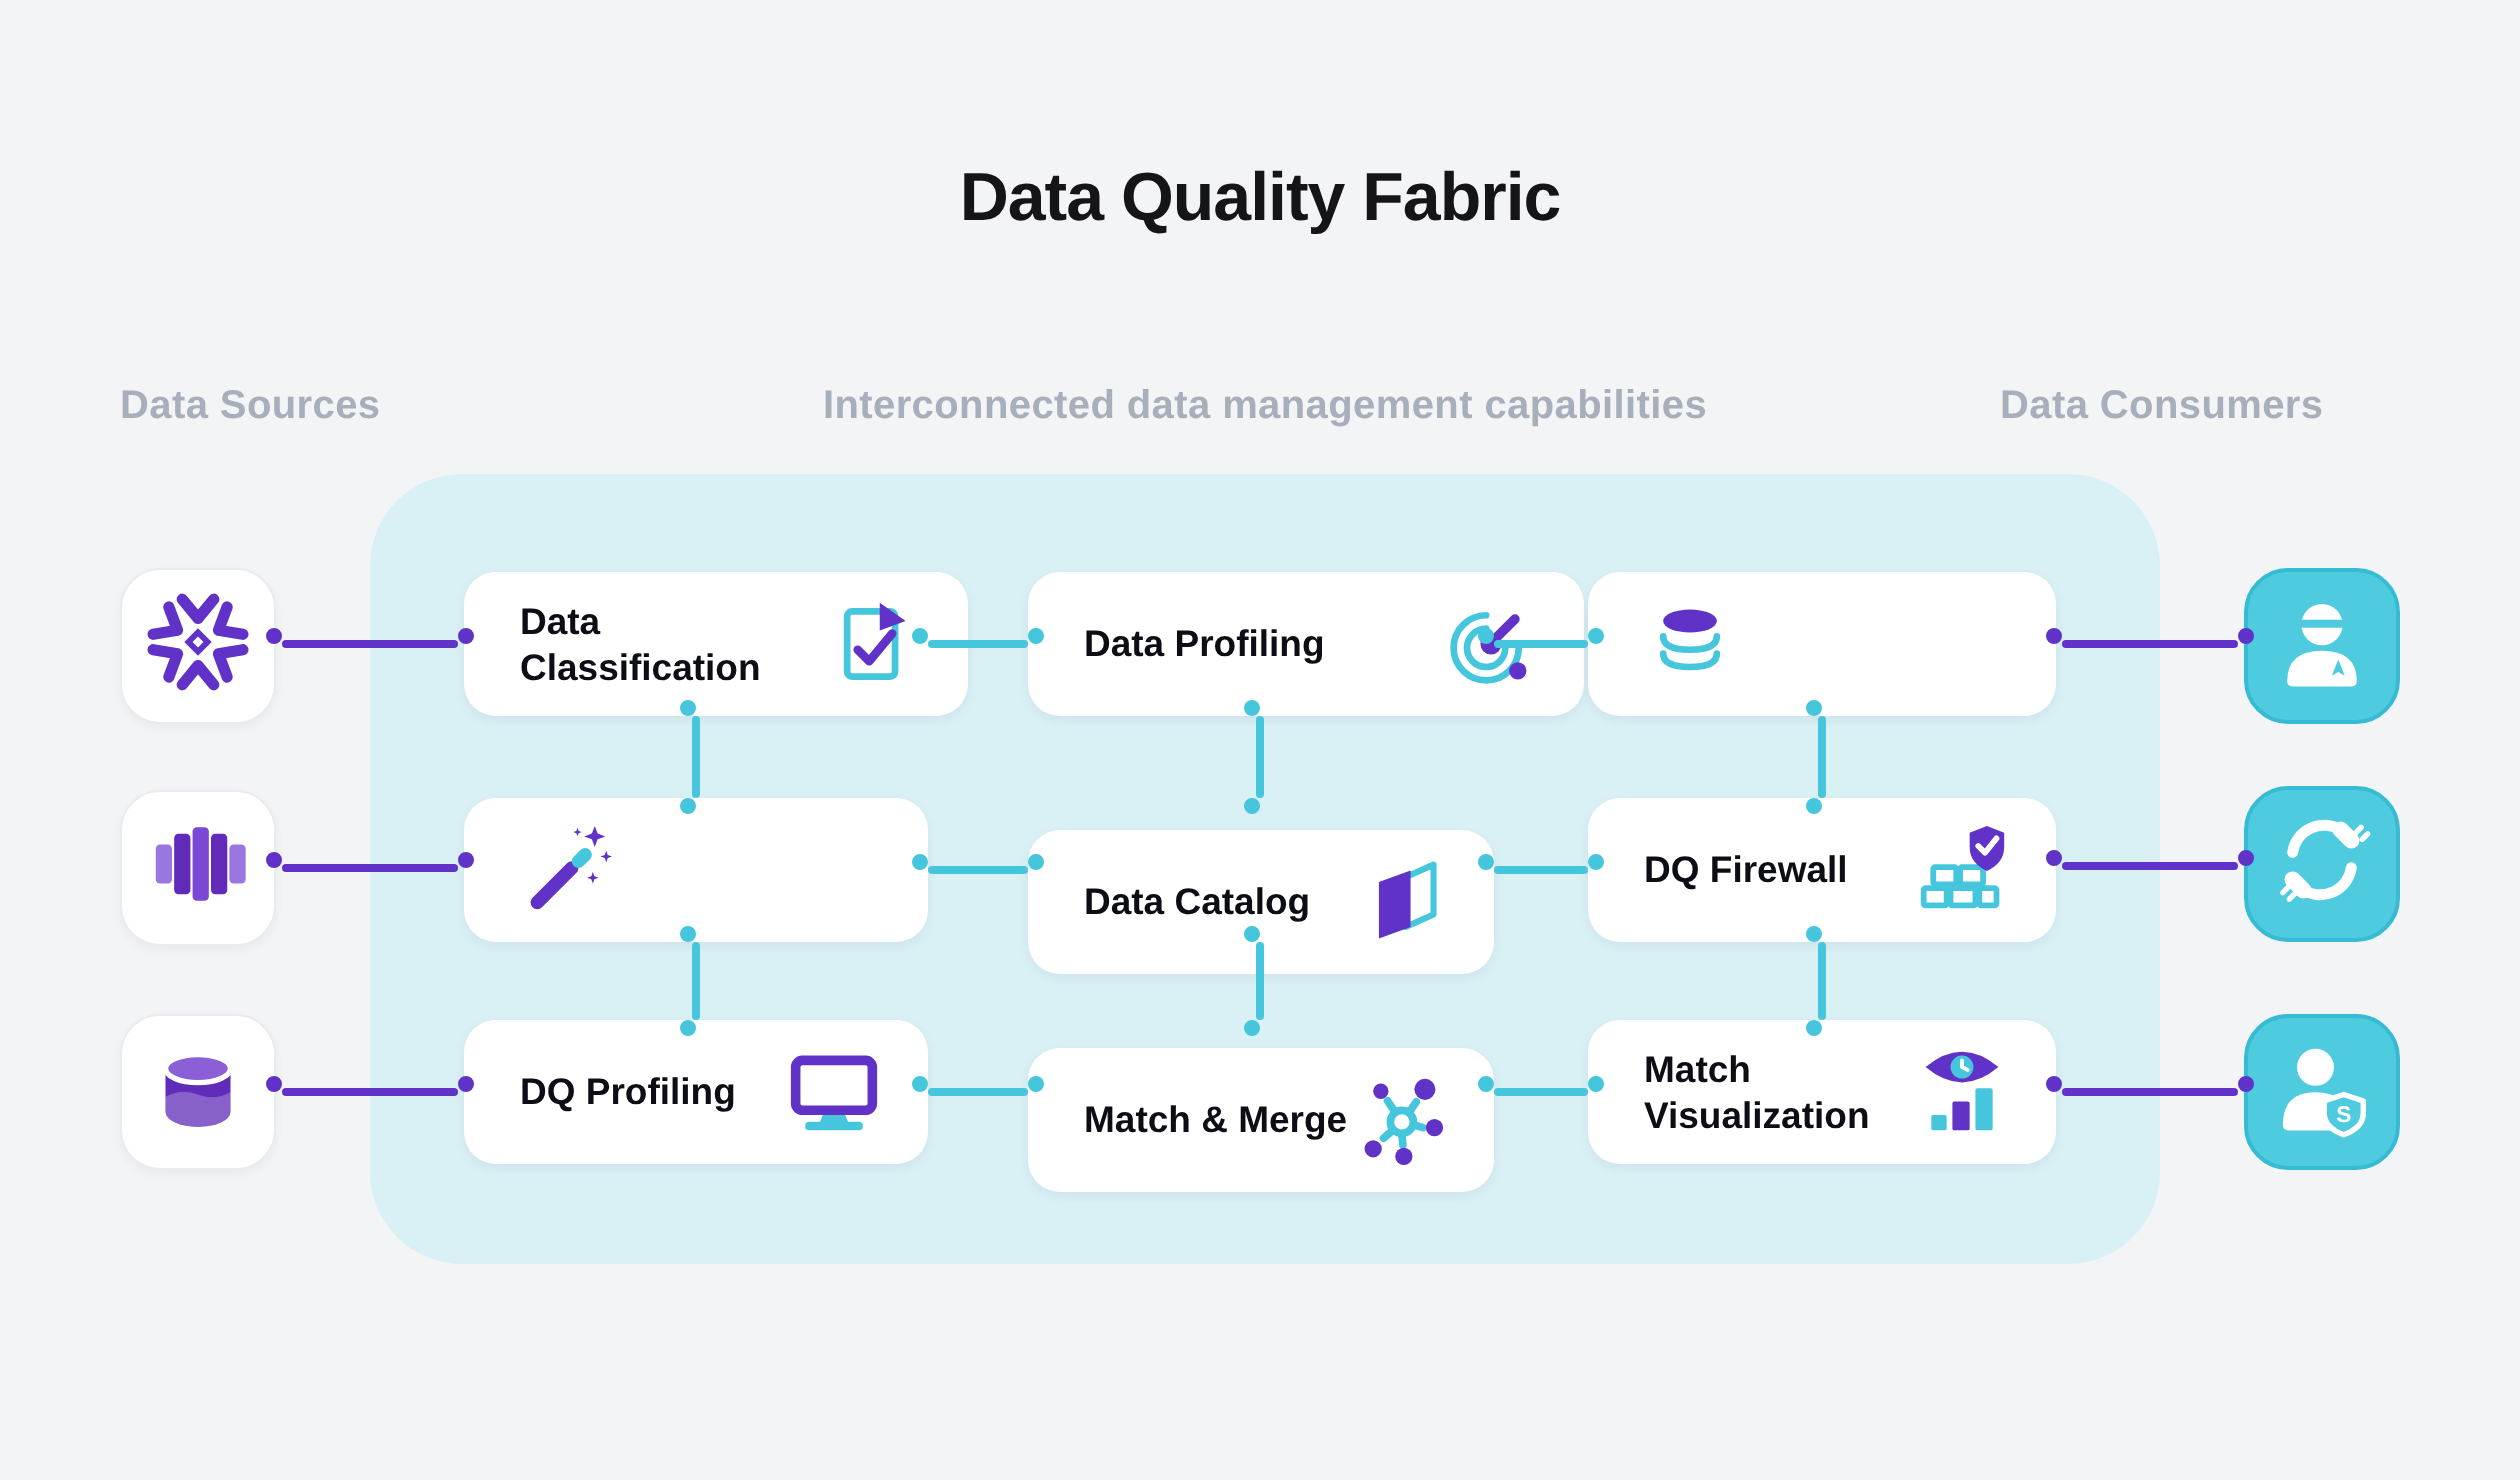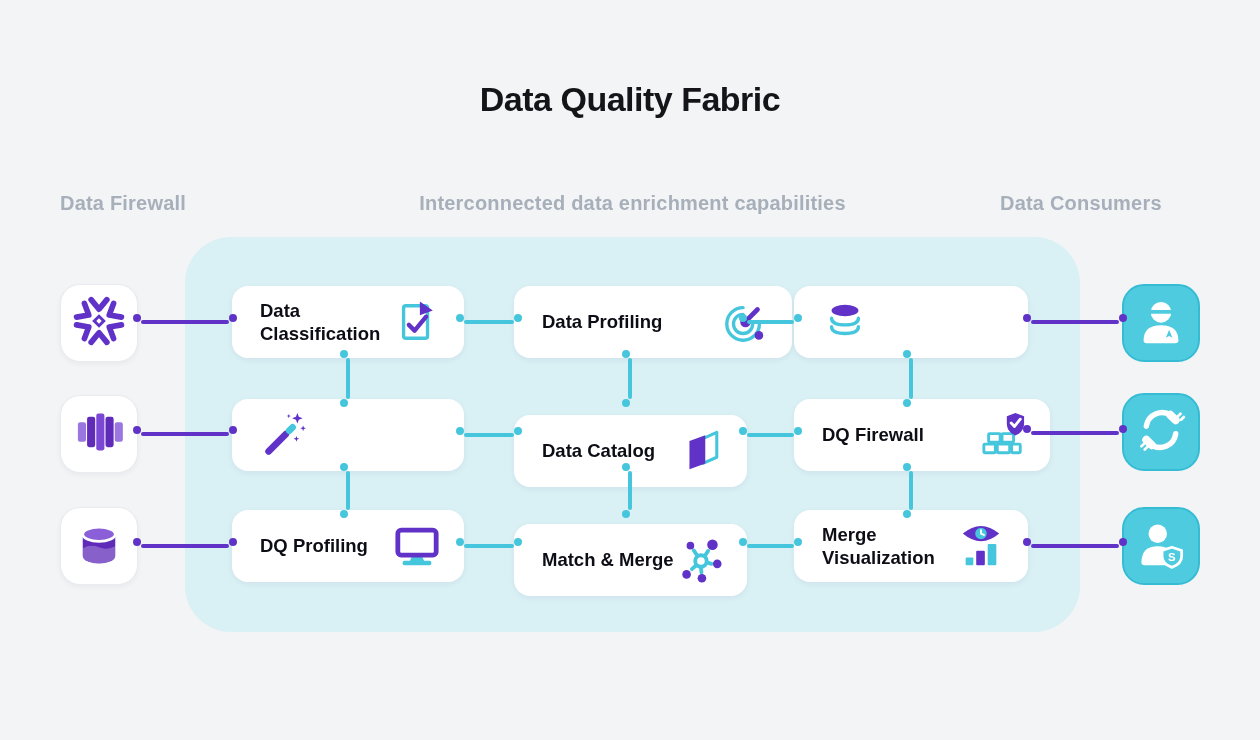--- a/index.html
+++ b/index.html
@@ -48,22 +48,22 @@
   .purple { color:#6032c8; }
   .cyan   { color:#45c6dc; }
 </style>
 </head>
 <body>
 
 <div class="canvas">
 
   <div class="title">Data Quality Fabric</div>
 
-  <div class="col-header hdr-sources">Data Firewall</div>
-  <div class="col-header hdr-caps">Interconnected data enrichment capabilities</div>
+  <div class="col-header hdr-sources">Data Sources</div>
+  <div class="col-header hdr-caps">Interconnected data management capabilities</div>
   <div class="col-header hdr-consumers">Data Consumers</div>
 
   <div class="container"></div>
 
   <div class="src-card" style="top:284px">
     <span>
       <svg viewBox="0 0 48 48" width="54" height="54">
         <g fill="none" stroke="#6032c8" stroke-width="5" stroke-linecap="round" stroke-linejoin="round">
           <path d="M17 5 L24 13.5 L31 5"></path>
           <path d="M17 5 L24 13.5 L31 5" transform="rotate(60 24 24)"></path>
@@ -90,21 +90,21 @@
   <div class="src-card" style="top:507px">
     <span>
       <svg viewBox="0 0 48 48" width="52" height="52">
         <path d="M9 16 L9 35 A15 7 0 0 0 39 35 L39 16 Z" fill="#5f2bb8"></path>
         <path d="M9 28 Q16.5 24 24 27 Q31.5 30 39 26 L39 35 A15 7 0 0 1 9 35 Z" fill="#ffffff" opacity="0.25"></path>
         <ellipse cx="24" cy="15" rx="15" ry="6.5" fill="#8a5fd8" stroke="#ffffff" stroke-width="2.5"></ellipse>
       </svg>
     </span>
   </div>
 
-  <div class="cap-card" style="left:232px;top:286px;width:232px">
+  <div class="cap-card" style="left:232px;top:286px;width:252px">
     <span class="cap-label">Data Classification</span>
     <span class="cap-icon">
       <svg viewBox="0 0 48 48" width="46" height="46">
         <rect x="10" y="7" width="25" height="34" rx="2.5" fill="#fff" stroke="#45c6dc" stroke-width="3.5"></rect>
         <path d="M27 2.5 L40.5 12 L27 17 Z" fill="#6032c8"></path>
         <path d="M15.5 27 L21.5 33 L33.5 18.5" fill="none" stroke="#6032c8" stroke-width="4.5" stroke-linecap="round" stroke-linejoin="round"></path>
       </svg>
     </span>
   </div>
   <div class="cap-card" style="left:514px;top:286px;width:278px">
@@ -147,21 +147,21 @@
   </div>
   <div class="cap-card" style="left:514px;top:415px;width:233px">
     <span class="cap-label">Data Catalog</span>
     <span class="cap-icon">
       <svg viewBox="0 0 48 48" width="46" height="46">
         <path d="M27 11 L41.5 4.5 L41.5 30.5 L27 37" fill="none" stroke="#45c6dc" stroke-width="3.2" stroke-linejoin="round" stroke-linecap="round"></path>
         <path d="M13 13.5 L29.5 7.5 L29.5 37 L13 43 Z" fill="#6032c8"></path>
       </svg>
     </span>
   </div>
-  <div class="cap-card" style="left:794px;top:399px;width:256px">
+  <div class="cap-card" style="left:794px;top:399px;width:234px">
     <span class="cap-label">DQ Firewall</span>
     <span class="cap-icon">
       <svg viewBox="0 0 48 48" width="46" height="46">
         <g fill="none" stroke="#45c6dc" stroke-width="3" stroke-linejoin="round">
           <rect x="9" y="22.5" width="12" height="9" rx="1"></rect>
           <rect x="23" y="22.5" width="12" height="9" rx="1"></rect>
           <rect x="4" y="33.5" width="12" height="9" rx="1"></rect>
           <rect x="18" y="33.5" width="13" height="9" rx="1"></rect>
           <rect x="33" y="33.5" width="9" height="9" rx="1"></rect>
         </g>
@@ -195,21 +195,21 @@
         <circle cx="25" cy="25" r="6" fill="none" stroke="#45c6dc" stroke-width="4"></circle>
         <circle cx="14" cy="9" r="4" fill="#6032c8"></circle>
         <circle cx="37" cy="8" r="5.5" fill="#6032c8"></circle>
         <circle cx="42" cy="28" r="4.5" fill="#6032c8"></circle>
         <circle cx="26" cy="43" r="4.5" fill="#6032c8"></circle>
         <circle cx="10" cy="39" r="4.5" fill="#6032c8"></circle>
       </svg>
     </span>
   </div>
   <div class="cap-card" style="left:794px;top:510px;width:234px">
-    <span class="cap-label">Merge Visualization</span>
+    <span class="cap-label">Match Visualization</span>
     <span class="cap-icon">
       <svg viewBox="0 0 48 48" width="46" height="46">
         <path d="M5 11 Q24 -5 43 11 Q24 27 5 11 Z" fill="#6032c8"></path>
         <circle cx="24" cy="11" r="6" fill="#45c6dc"></circle>
         <path d="M24 7.5 L24 11 L27 12.5" fill="none" stroke="#ffffff" stroke-width="2" stroke-linecap="round"></path>
         <rect x="8" y="36" width="8" height="8" rx="1" fill="#45c6dc"></rect>
         <rect x="19" y="29" width="9" height="15" rx="1" fill="#6032c8"></rect>
         <rect x="31" y="22" width="9" height="22" rx="1" fill="#45c6dc"></rect>
       </svg>
     </span>

